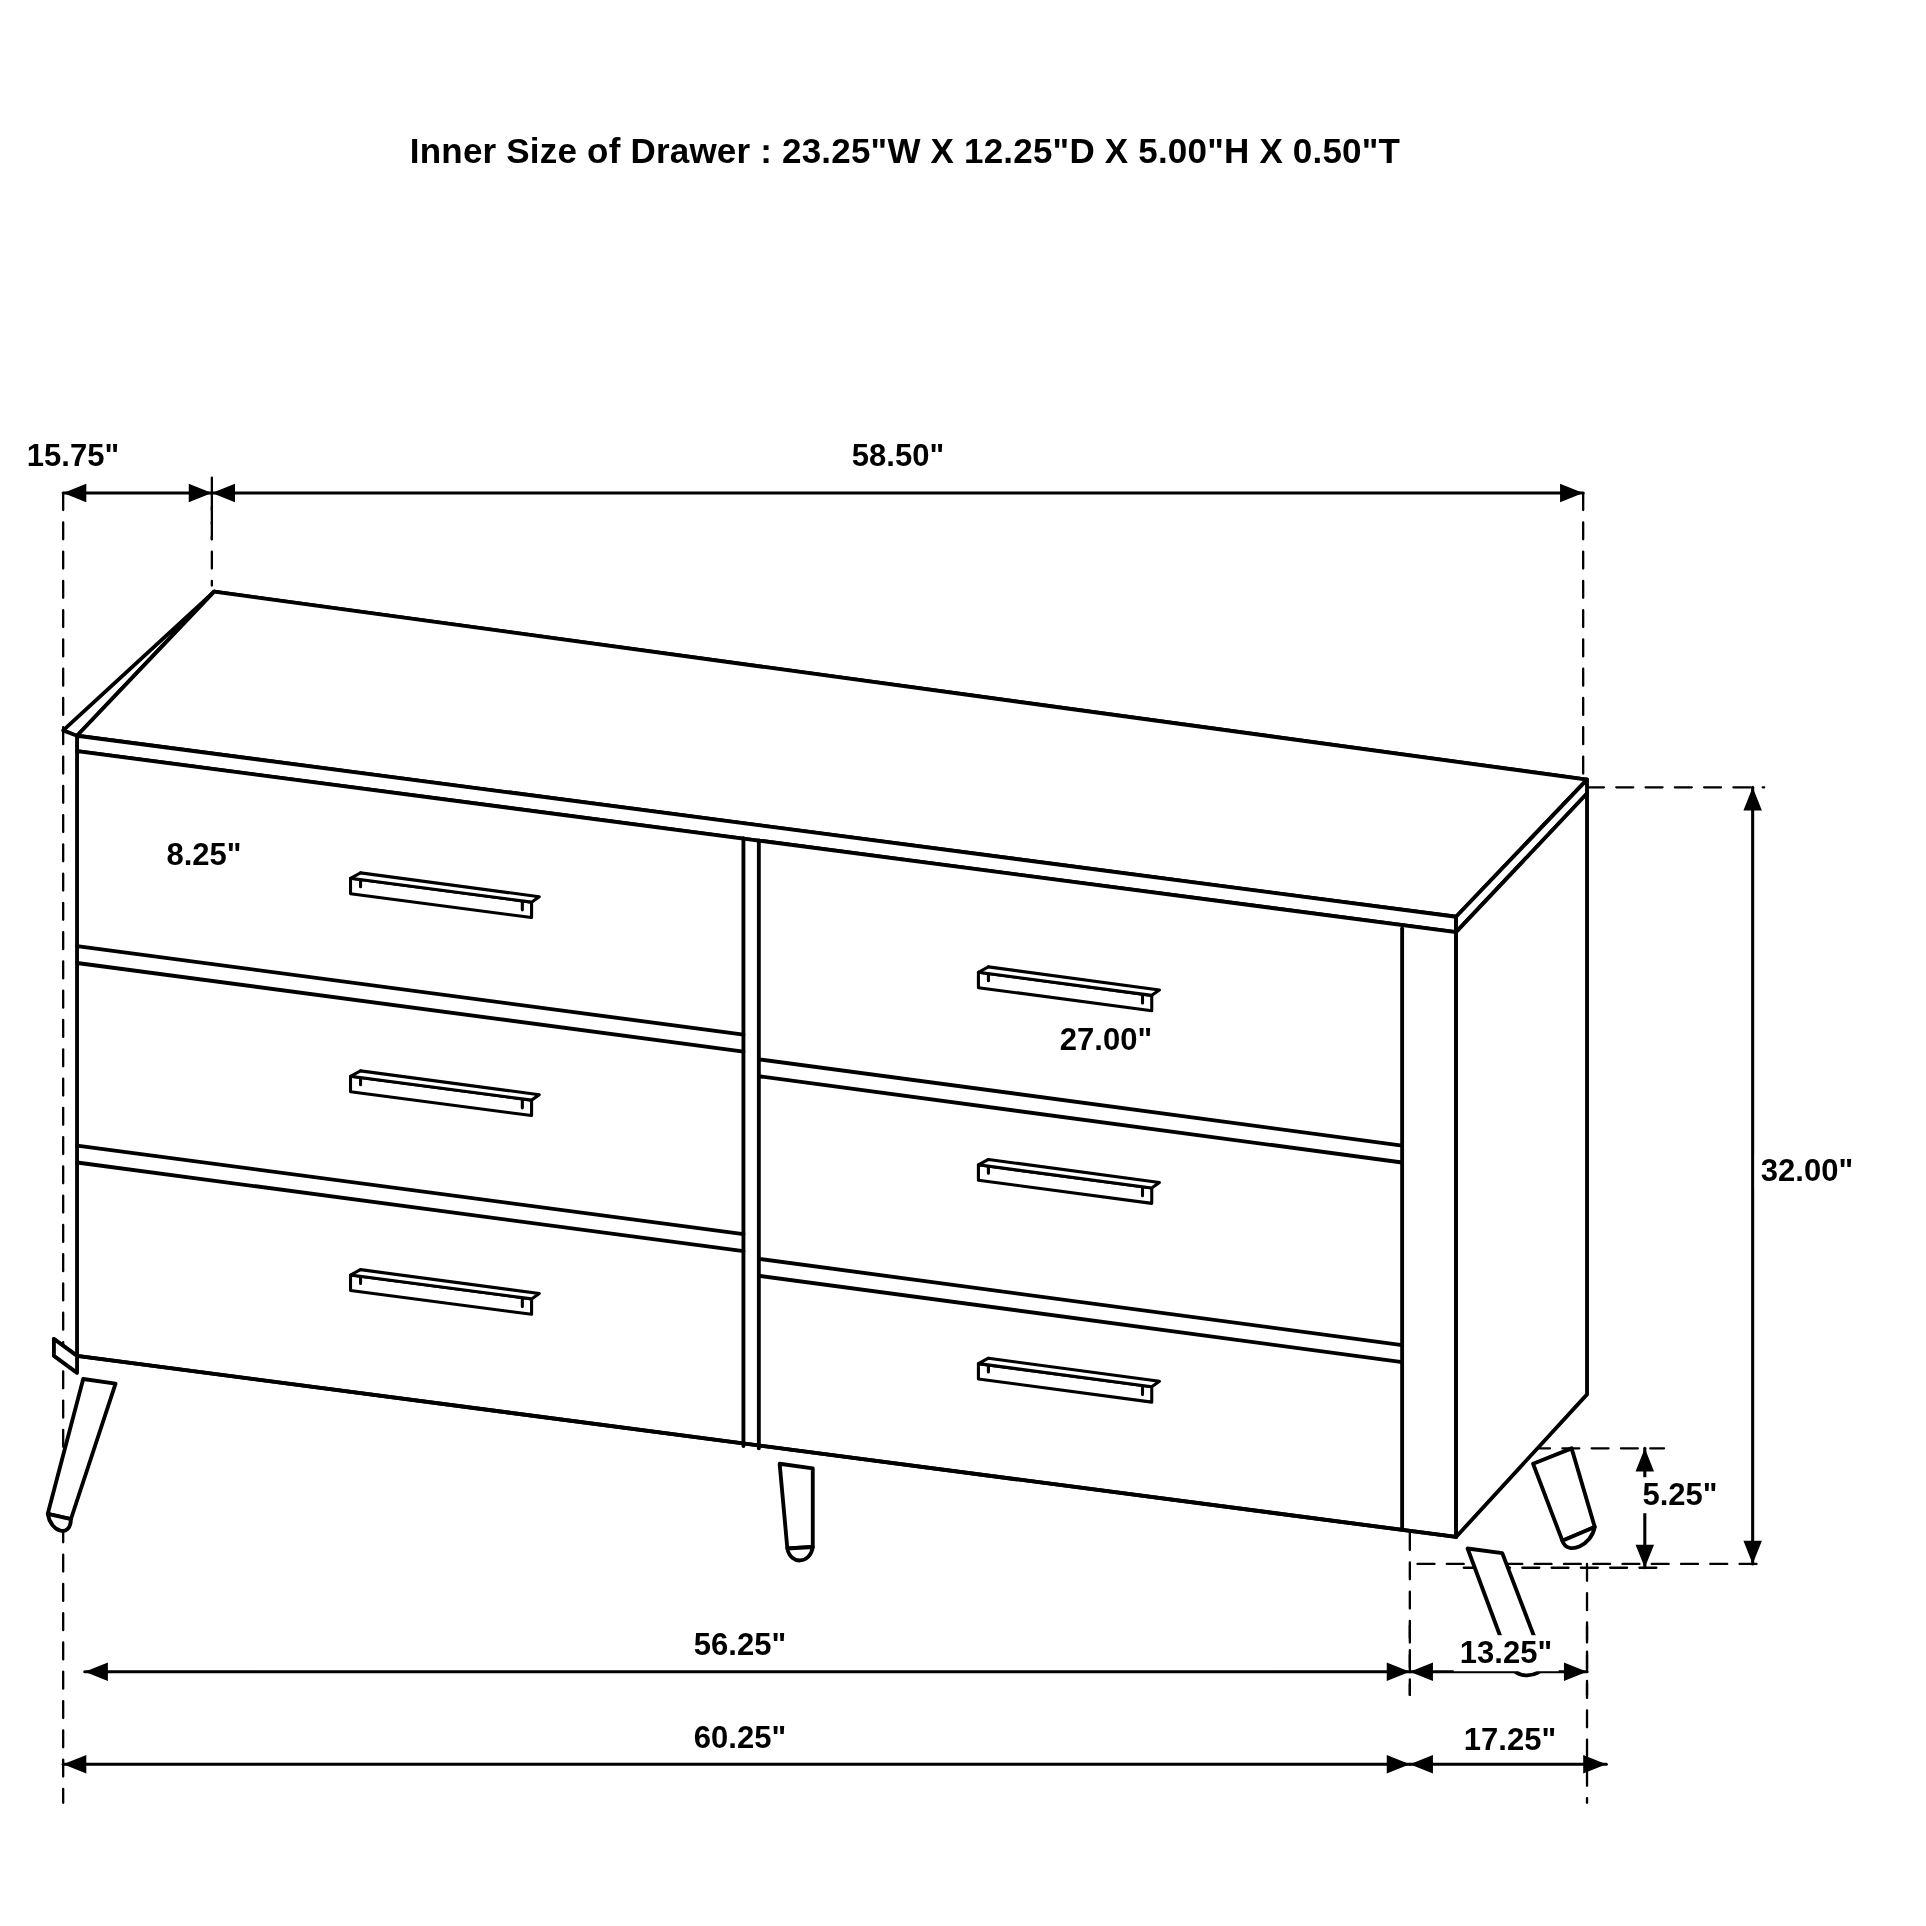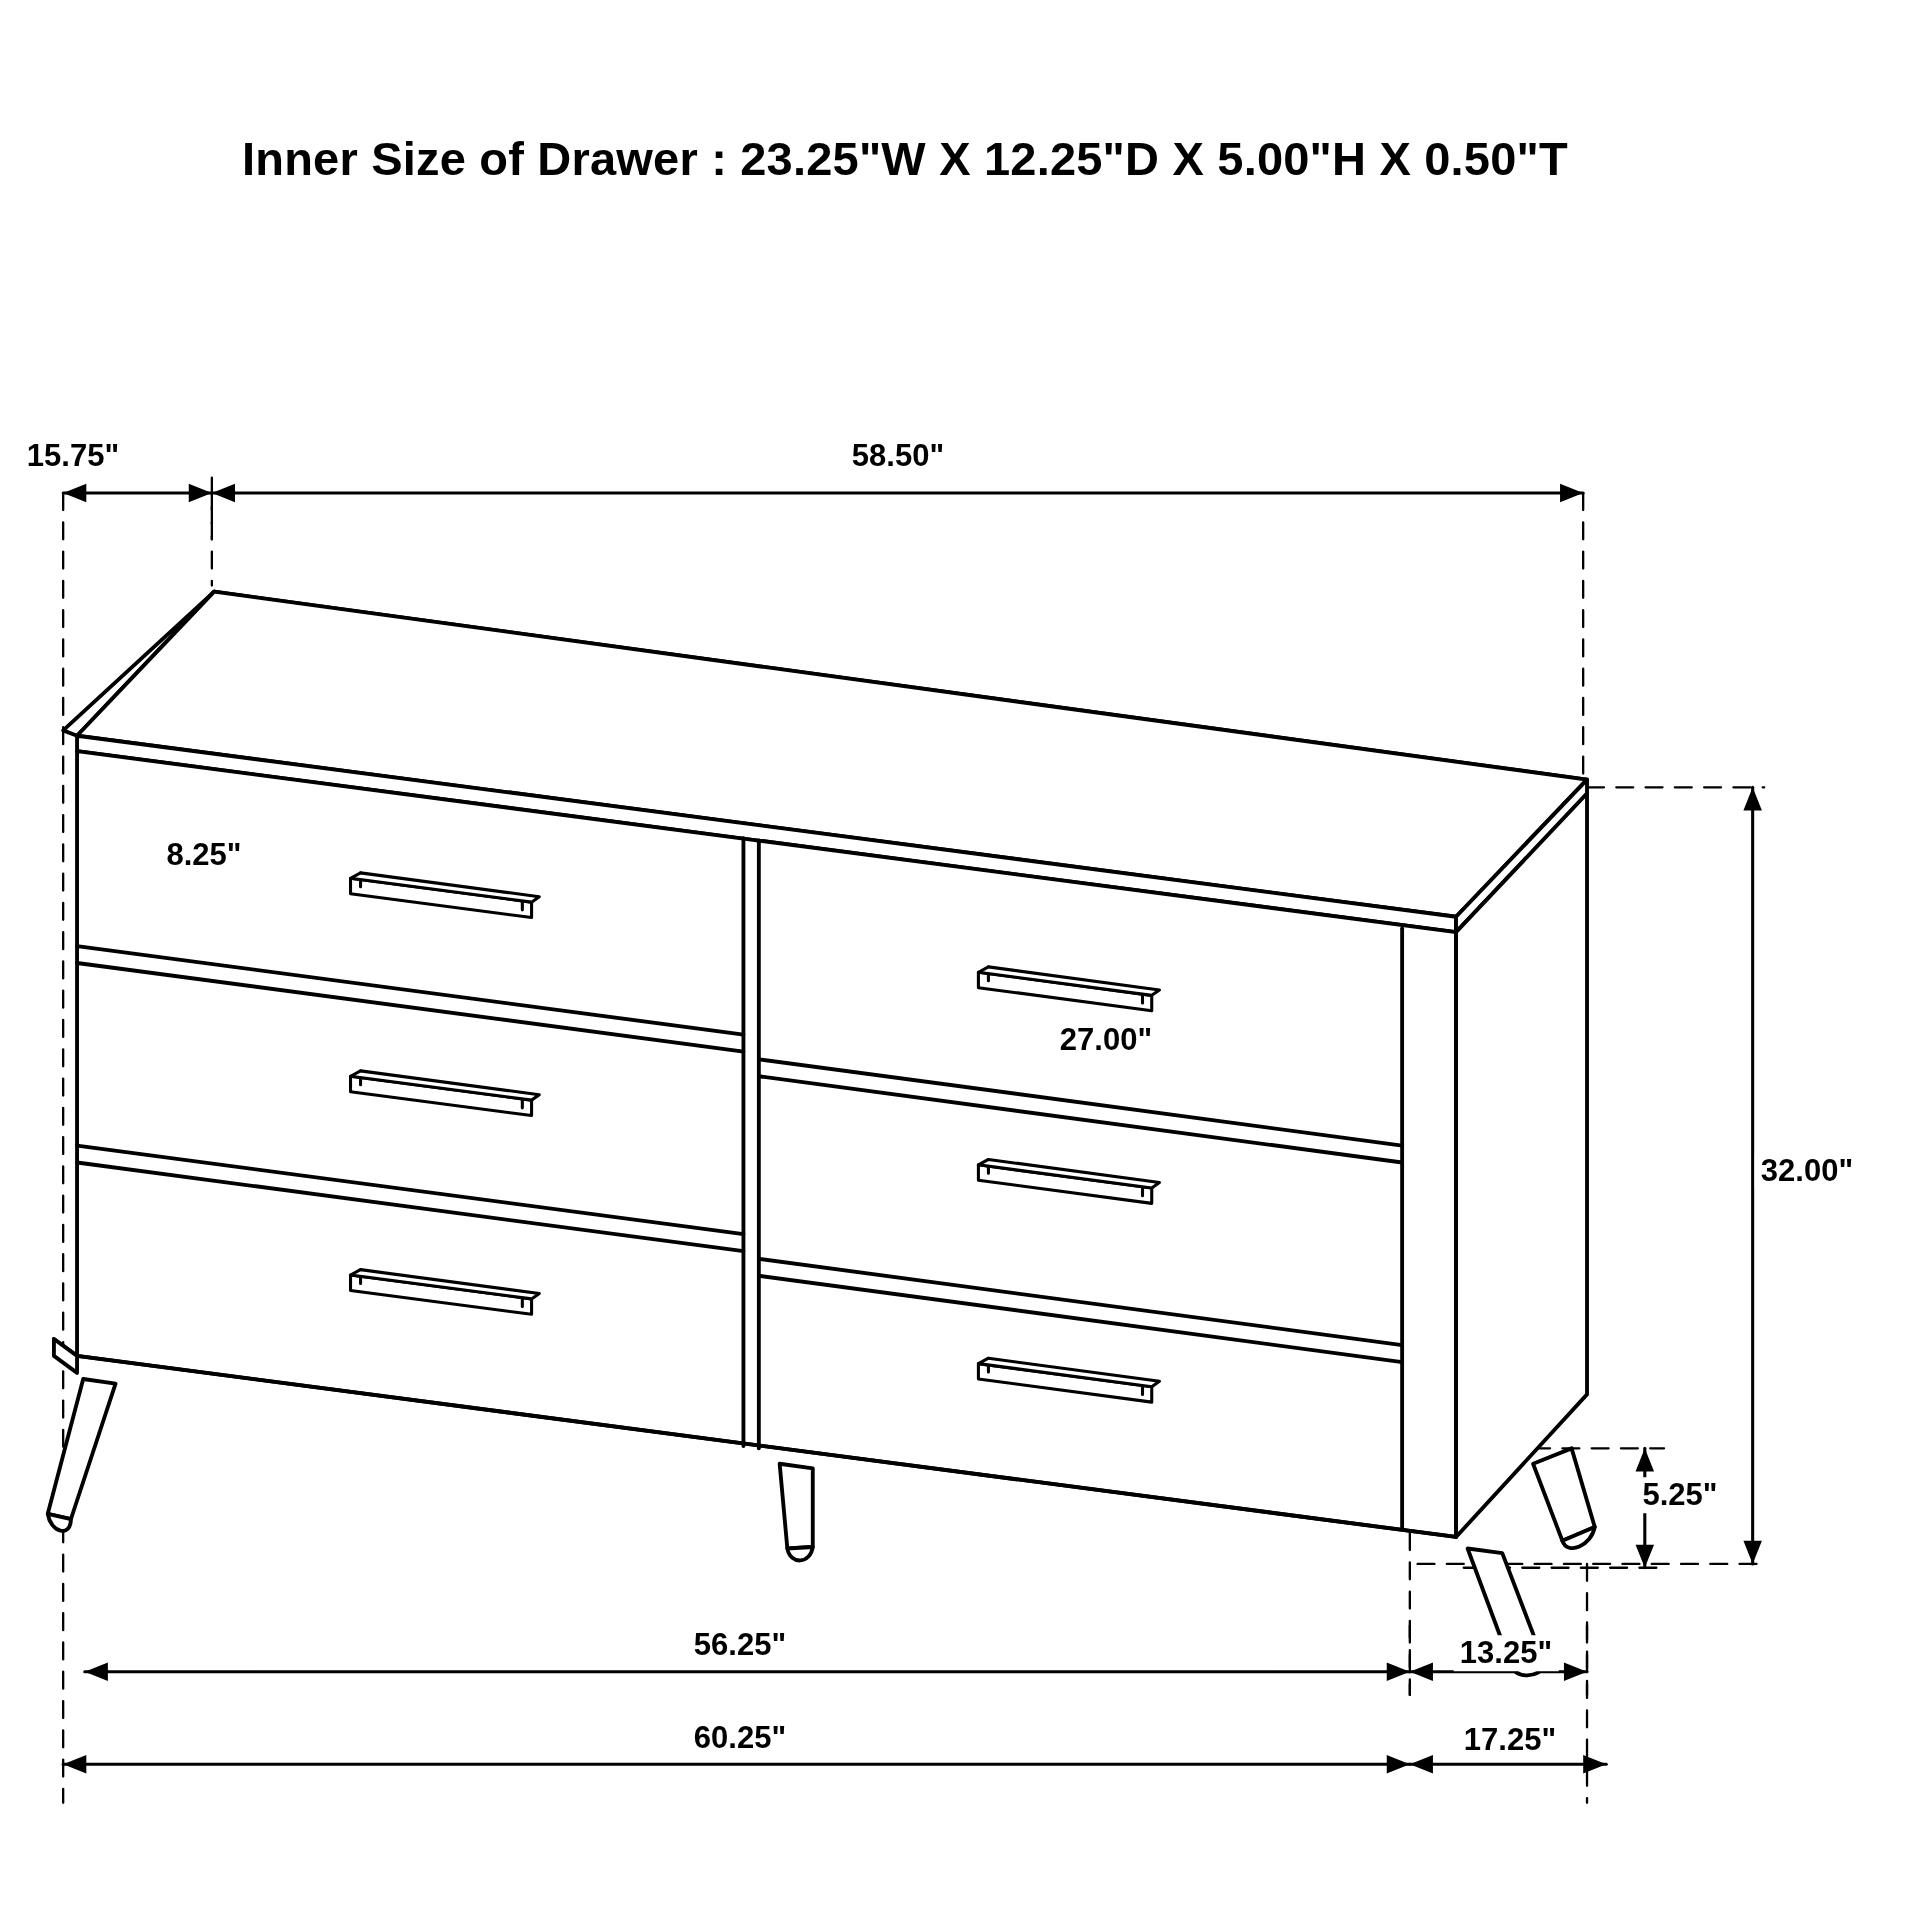--- a/index.html
+++ b/index.html
@@ -19,21 +19,21 @@
     position: relative;
     width: 1926px;
     height: 1926px;
   }
   #title {
     position: absolute;
     top: 131px;
     left: 0;
     width: 1810px;
     text-align: center;
-    font-size: 47px;
+    font-size: 35px;
     font-weight: bold;
     letter-spacing: 0.2px;
     white-space: nowrap;
   }
   svg.diagram {
     position: absolute;
     top: 0;
     left: 0;
     width: 1926px;
     height: 1926px;

